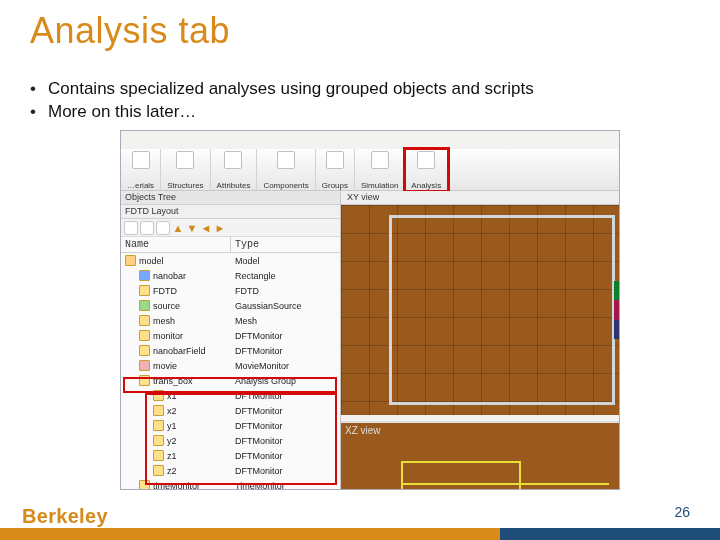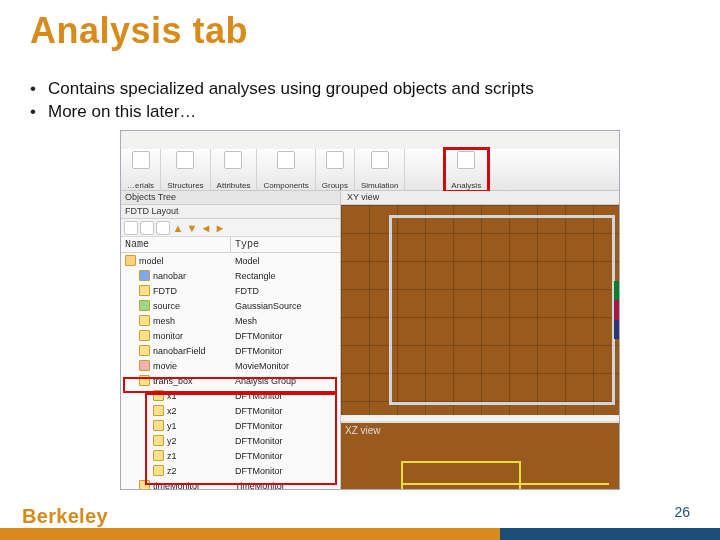--- a/index.html
+++ b/index.html
@@ -1,36 +1,36 @@
 <!DOCTYPE html>
 <html><head>
 <meta charset="utf-8">
 <style>
   * { box-sizing: border-box; margin: 0; padding: 0; }
   html, body { width: 720px; height: 540px; font-family: Arial, Helvetica, sans-serif; background: #fff; overflow: hidden; }
 
   .slide { position: relative; width: 720px; height: 540px; }
 
-  .title { position: absolute; left: 30px; top: 10px; font-size: 36px; font-weight: 700; color: #d88a1a; letter-spacing: .5px; }
+  .title { position: absolute; left: 30px; top: 10px; font-size: 36px; font-weight: 400; color: #d88a1a; letter-spacing: .5px; }
 
   .bullets { position: absolute; left: 30px; top: 78px; font-size: 17px; color: #111; line-height: 1.35; }
   .bullets li { list-style: none; position: relative; padding-left: 18px; }
   .bullets li::before { content: "•"; position: absolute; left: 0; top: 0; color: #222; }
 
   .shotwrap { position: absolute; left: 120px; top: 130px; width: 500px; height: 360px; }
   .shot { position: relative; width: 500px; height: 360px; border: 1px solid #aab; background: #f2f2f0; overflow: hidden; }
 
   .menubar { position: absolute; left: 0; top: 0; right: 0; height: 18px; background: #ececec; font-size: 10px; color: #333; padding: 2px 6px; margin-top: 42px; }
   .menubar span { margin-right: 10px; }
 
   .ribbon { position: absolute; left: 0; top: 18px; right: 0; height: 42px; background: linear-gradient(#fdfdfd,#e7e7e7); border-bottom: 1px solid #c8c8c8; display: flex; align-items: flex-start; }
   .ribbon .rgroup { height: 42px; border-right: 1px solid #d2d2d2; padding: 2px 6px 1px; display: flex; flex-direction: column; justify-content: space-between; align-items: center; }
   .ribbon .rgroup .ico { width: 18px; height: 18px; border: 1px solid #c0c0c0; background: #fff; border-radius: 2px; }
   .ribbon .rgroup .lab { font-size: 8px; color: #333; }
-  .ribbon .rgroup.analysis { outline: 3px solid #d30808; outline-offset: -1px; margin-left: 40px; }
+  .ribbon .rgroup.analysis { outline: 3px solid #d30808; outline-offset: -1px; }
 
   .treewrap { position: absolute; left: 0; top: 60px; width: 220px; bottom: 0; background: #fafafa; border-right: 1px solid #c8c8c8; }
   .treehdr { height: 14px; background: #e6e6e6; font-size: 9px; padding: 1px 4px; color: #333; border-bottom: 1px solid #d0d0d0; }
   .treetb { height: 18px; background: #f3f3f3; border-bottom: 1px solid #d9d9d9; display:flex; align-items:center; gap:2px; padding:0 3px; }
   .treetb .mini { width:14px; height:14px; background:#fff; border:1px solid #c8c8c8; border-radius:2px; }
   .treetb .arrow { width:12px; height:12px; display:inline-flex; align-items:center; justify-content:center; font-size:11px; color:#d08a1e; }
   .cols { display:flex; font-size:10px; color:#333; border-bottom:1px solid #d0d0d0;font-family:Liberation Mono, monospace; }
   .cols div { padding:2px 4px; }
   .cols .c1 { width: 110px; border-right:1px solid #d0d0d0; }
   .cols .c2 { flex:1; }

